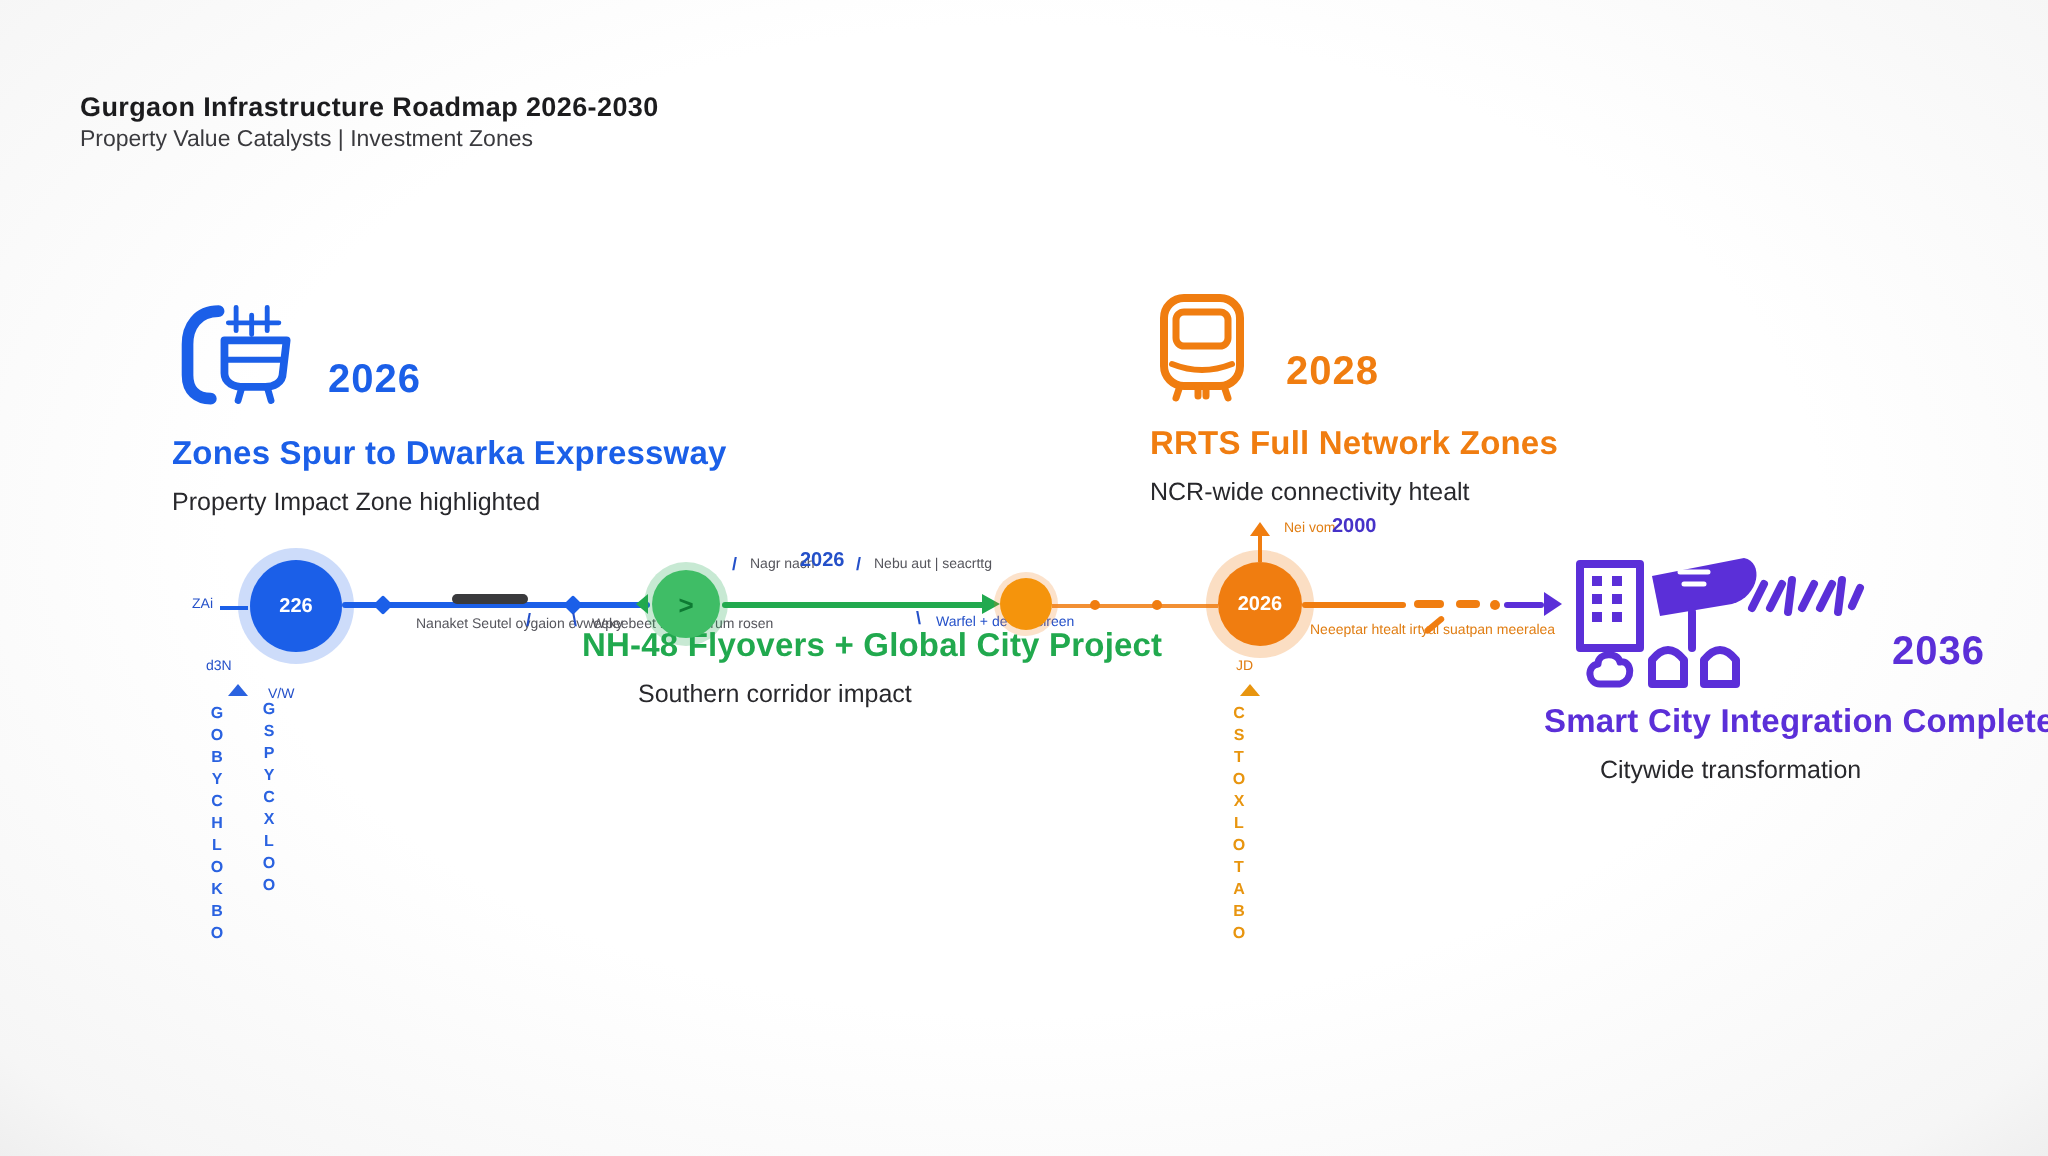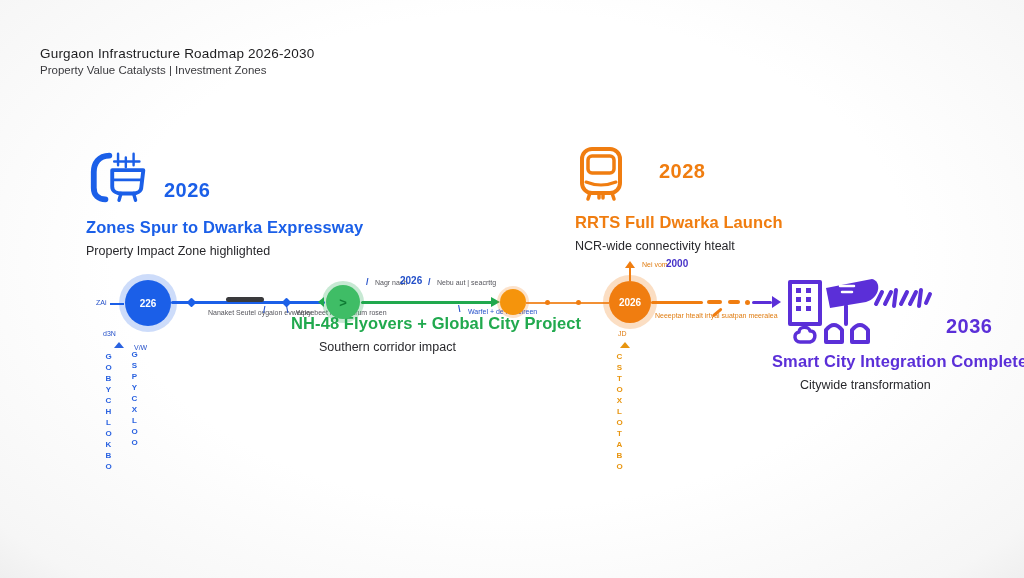--- a/index.html
+++ b/index.html
@@ -3,21 +3,21 @@
 <meta charset="utf-8">
 <style>
   html,body{margin:0;padding:0;}
   body{
     width:1024px;height:578px;position:relative;overflow:hidden;
     font-family:"Liberation Sans", sans-serif;
     background:radial-gradient(ellipse at 50% 45%, #ffffff 55%, #f6f6f6 92%, #efefef 100%);
   }
   .abs{position:absolute;}
   
-  .hdr-title{font-size:13.5px;font-weight:normal;color:#1c1c1e;letter-spacing:.2px;}
+  .hdr-title{font-size:13.5px;font-weight:bold;color:#1c1c1e;letter-spacing:.2px;}
   .hdr-sub{font-size:11.5px;color:#3a3a3e;margin-top:3px;}
   
   .year{font-size:20px;font-weight:bold;letter-spacing:.5px;}
   .mtitle{font-size:16.5px;font-weight:bold;letter-spacing:.1px;}
   .msub{font-size:12.5px;color:#28282c;}
   .c-blue{color:var(--blue);} .c-green{color:var(--green);}
   .c-orange{color:var(--orange);} .c-purple{color:var(--purple);}
   
   .node{border-radius:50%;display:flex;align-items:center;justify-content:center;
         color:#fff;font-weight:bold;}
@@ -69,32 +69,32 @@
       <path d="M28,34 L57,34" stroke="var(--blue)" stroke-width="3"></path>
       <path d="M36,48 L34,55 M49,48 L51,55" stroke="var(--blue)" stroke-width="3.5"></path>
     </svg>
     <div class="year c-blue" style="padding-bottom:4px;">2026</div>
   </div>
   <div class="mtitle c-blue" style="margin-top:12px;">Zones Spur to Dwarka Expressway</div>
   <div class="msub" style="margin-top:7px;">Property Impact Zone highlighted</div>
 </div>
 
 <div class="abs" style="left:575px;top:144px;">
-  <div style="display:flex;align-items:center;gap:32px;">
+  <div style="display:flex;align-items:flex-end;gap:16px;">
     <svg class="stroke-icon" width="52" height="58" viewBox="0 0 52 58">
       <rect x="7" y="5" width="38" height="44" rx="10" stroke="var(--orange)" stroke-width="4"></rect>
       <rect x="13" y="12" width="26" height="17" rx="4" stroke="var(--orange)" stroke-width="3.5"></rect>
       <path d="M11,38 Q26,44 41,38" stroke="var(--orange)" stroke-width="3"></path>
       <circle cx="15.5" cy="38.5" r="3" fill="var(--orange)" stroke="none"></circle>
       <circle cx="36.5" cy="38.5" r="3" fill="var(--orange)" stroke="none"></circle>
       <path d="M15,49 L13,55 M37,49 L39,55 M24,49 L24,54 M28,49 L28,54" stroke="var(--orange)" stroke-width="3.5"></path>
     </svg>
     <div class="year c-orange" style="padding-bottom:4px;">2028</div>
   </div>
-  <div class="mtitle c-orange" style="margin-top:11px;">RRTS Full Dwarka Launch</div>
+  <div class="mtitle c-orange" style="margin-top:11px;">RRTS Full Network Zones</div>
   <div class="msub" style="margin-top:7px;">NCR-wide connectivity htealt</div>
 </div>
 
 <div class="abs" style="left:291px;top:306px;width:270px;">
   <div class="mtitle c-green" style="margin-top:8px;white-space:nowrap;">NH-48 Flyovers + Global City Project</div>
   <div class="msub" style="margin-top:7px;margin-left:28px;">Southern corridor impact</div>
 </div>
 
 <div class="abs" style="left:772px;top:274px;width:245px;">
   <div style="display:flex;align-items:flex-end;gap:10px;margin-left:12px;">

